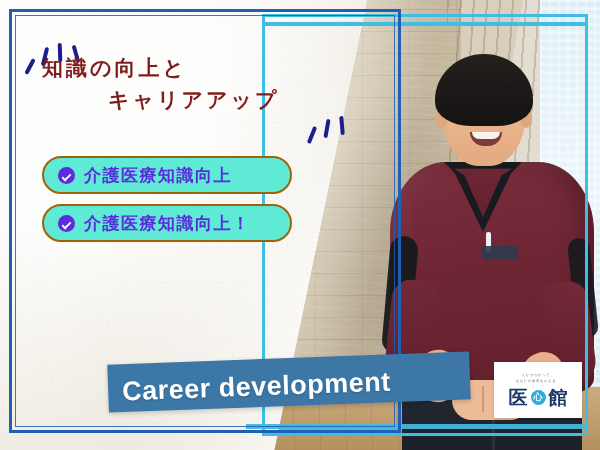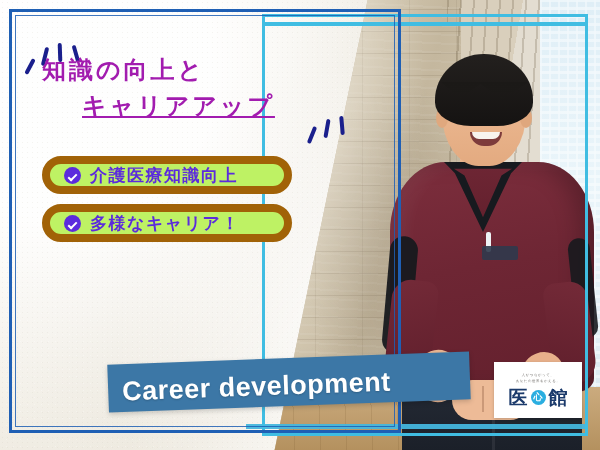--- a/index.html
+++ b/index.html
@@ -114,32 +114,32 @@
   
   .frame-blue{position:absolute;left:9px;top:9px;width:392px;height:424px;
     border:3px solid #1f5fb4;box-sizing:border-box;}
   .frame-blue-inner{position:absolute;left:15px;top:15px;width:380px;height:412px;
     border:1px solid #1f5fb4;box-sizing:border-box;opacity:.85;}
   .frame-cyan{position:absolute;left:262px;top:14px;width:326px;height:422px;
     border:3px solid #40bde2;box-sizing:border-box;}
 
   
   .headline{position:absolute;left:42px;top:52px;width:300px;
-    color:#a21caf;font-weight:700;font-size:24px;letter-spacing:3px;line-height:1.5;}
-  .hl2{margin-left:40px;display:block;text-decoration:underline;}
+    color:#7f1d1d;font-weight:700;font-size:21px;letter-spacing:3px;line-height:1.5;}
+  .hl2{margin-left:66px;display:block;}
 
   .sparkles-l{position:absolute;left:26px;top:36px;width:66px;height:44px;}
   .sparkles-r{position:absolute;left:306px;top:104px;width:62px;height:46px;}
   .sp{position:absolute;background:#1a1f8c;border-radius:3px;}
 
   
   .pills{position:absolute;left:42px;top:156px;}
   .pill{position:relative;display:flex;align-items:center;gap:9px;
     width:250px;height:38px;margin-bottom:10px;box-sizing:border-box;
-    padding-left:14px;border:8px solid #a16207;border-radius:20px;background:#bef264;}
+    padding-left:14px;border:2px solid #a16207;border-radius:20px;background:#5eead4;}
   .check{flex:0 0 auto;width:17px;height:17px;border-radius:50%;background:#5b2bdd;
     position:relative;}
   .check::after{content:"";position:absolute;left:4px;top:7px;width:7px;height:3px;
     border-left:2.2px solid #fff;border-bottom:2.2px solid #fff;
     transform:rotate(-45deg);}
   .pill-label{color:#5b2bdd;font-weight:700;font-size:17px;letter-spacing:1.5px;white-space:nowrap;}
 
   
   .cyan-top{position:absolute;left:262px;top:22px;width:326px;height:4px;background:#40bde2;}
   .cyan-bottom{position:absolute;left:246px;top:424px;width:342px;height:5px;background:#45b6dd;opacity:.95;}
@@ -232,21 +232,21 @@
     <span class="hl2">キャリアアップ</span>
   </div>
 
   <div class="pills">
     <div class="pill">
       <span class="check"></span>
       <span class="pill-label">介護医療知識向上</span>
     </div>
     <div class="pill">
       <span class="check"></span>
-      <span class="pill-label">多様なキャリア！</span>
+      <span class="pill-label">介護医療知識向上！</span>
     </div>
   </div>
 
   <div class="banner"></div>
   <div class="banner-label">Career development</div>
 
   <div class="logo">
     <div class="logo-tag">人がつながって、</div>
     <div class="logo-tag">あなたの世界をかえる。</div>
     <div class="logo-main">

